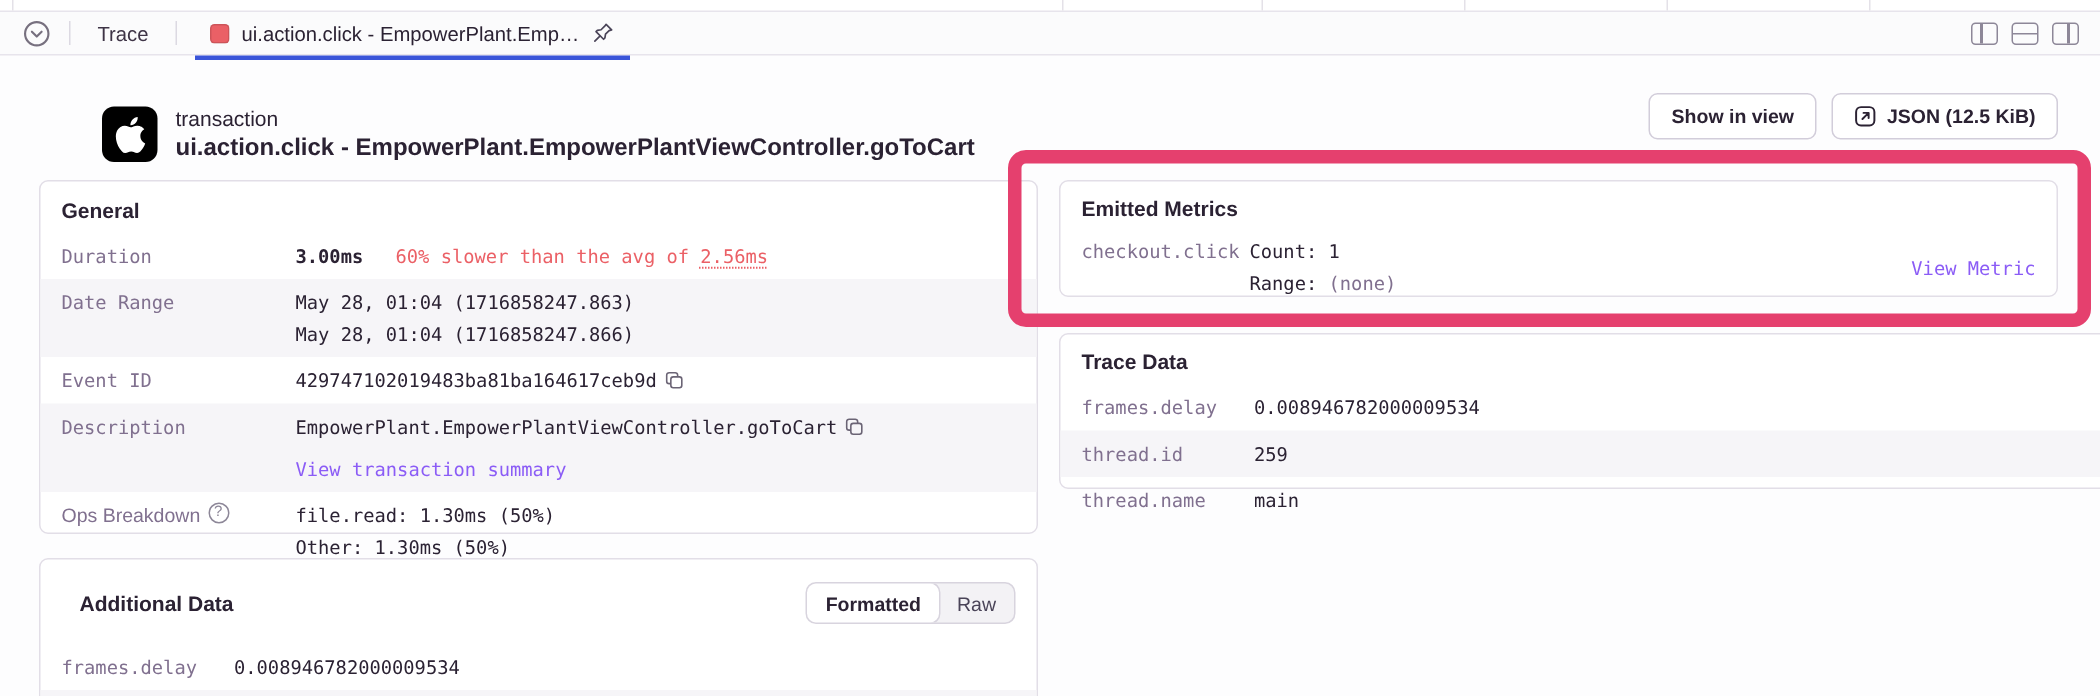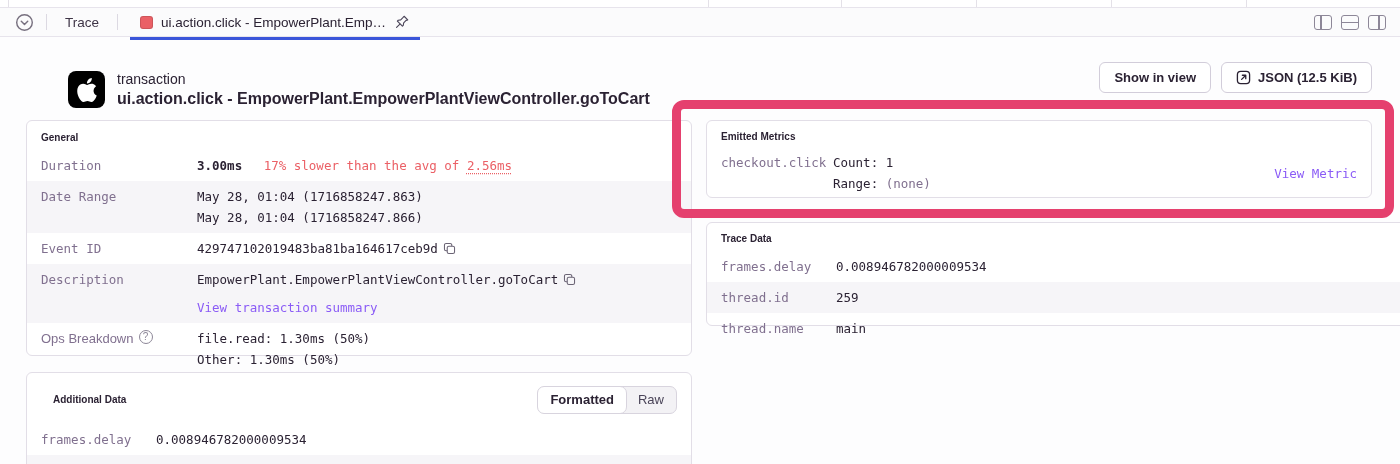--- a/index.html
+++ b/index.html
@@ -40,21 +40,21 @@
   .evt-type { font-size:14px; color:#2b2233; margin-bottom:3px; }
   .evt-title { font-size:16px; font-weight:bold; color:#2b2233; }
   .header-buttons { position:absolute; right:28px; top:62px; display:flex; gap:10px; }
   .btn { display:flex; align-items:center; gap:7px; height:31px; padding:0 14px; background:#fff;
          border:1px solid #d2cdda; border-radius:6px; font-size:13px; font-weight:bold;
          color:#2b2233; cursor:pointer; white-space:nowrap;justify-content:flex-end; }
 
   
   .card { position:absolute; background:#fff; border:1px solid #e2dee7; border-radius:6px;
           padding:11px 0 8px; }
-  .card h3 { font-size:10px; font-weight:bold; color:#2b2233; margin:0 14px 7px; }
+  .card h3 { font-size:14px; font-weight:bold; color:#2b2233; margin:0 14px 7px; }
   .kv { display:flex; padding:5px 14px; font-family:"DejaVu Sans Mono", monospace; font-size:12.5px;
         line-height:21px; }
   .kv.alt { background:#f6f5f8; }
   .kv .k { flex:0 0 156px; color:#80708f; }
   .kv .v { color:#2b2233; word-break:break-all; }
   .kv .k.sans { font-family:"Liberation Sans", sans-serif; font-size:13px; display:flex;
         align-items:flex-start; gap:5px; }
   .mono-b { font-weight:bold; }
   .red-note { color:#eb6066; margin-left:14px; }
   .dotted-u { text-decoration:underline dotted; text-underline-offset:3px; }
@@ -151,21 +151,21 @@
       <span>JSON (12.5 KiB)</span>
     </button>
   </div>
 
   <div class="card" style="left:26px; top:120px; width:666px; height:236px;">
     <h3>General</h3>
     <div class="kv">
       <span class="k">Duration</span>
       <span class="v">
         <span class="mono-b">3.00ms</span>
-        <span class="red-note"><span>17% slower than the avg of </span><span class="dotted-u">2.56ms</span></span>
+        <span class="red-note"><span>60% slower than the avg of </span><span class="dotted-u">2.56ms</span></span>
       </span>
     </div>
     <div class="kv alt">
       <span class="k">Date Range</span>
       <span class="v">
         <div>May 28, 01:04 (1716858247.863)</div>
         <div>May 28, 01:04 (1716858247.866)</div>
       </span>
     </div>
     <div class="kv">

